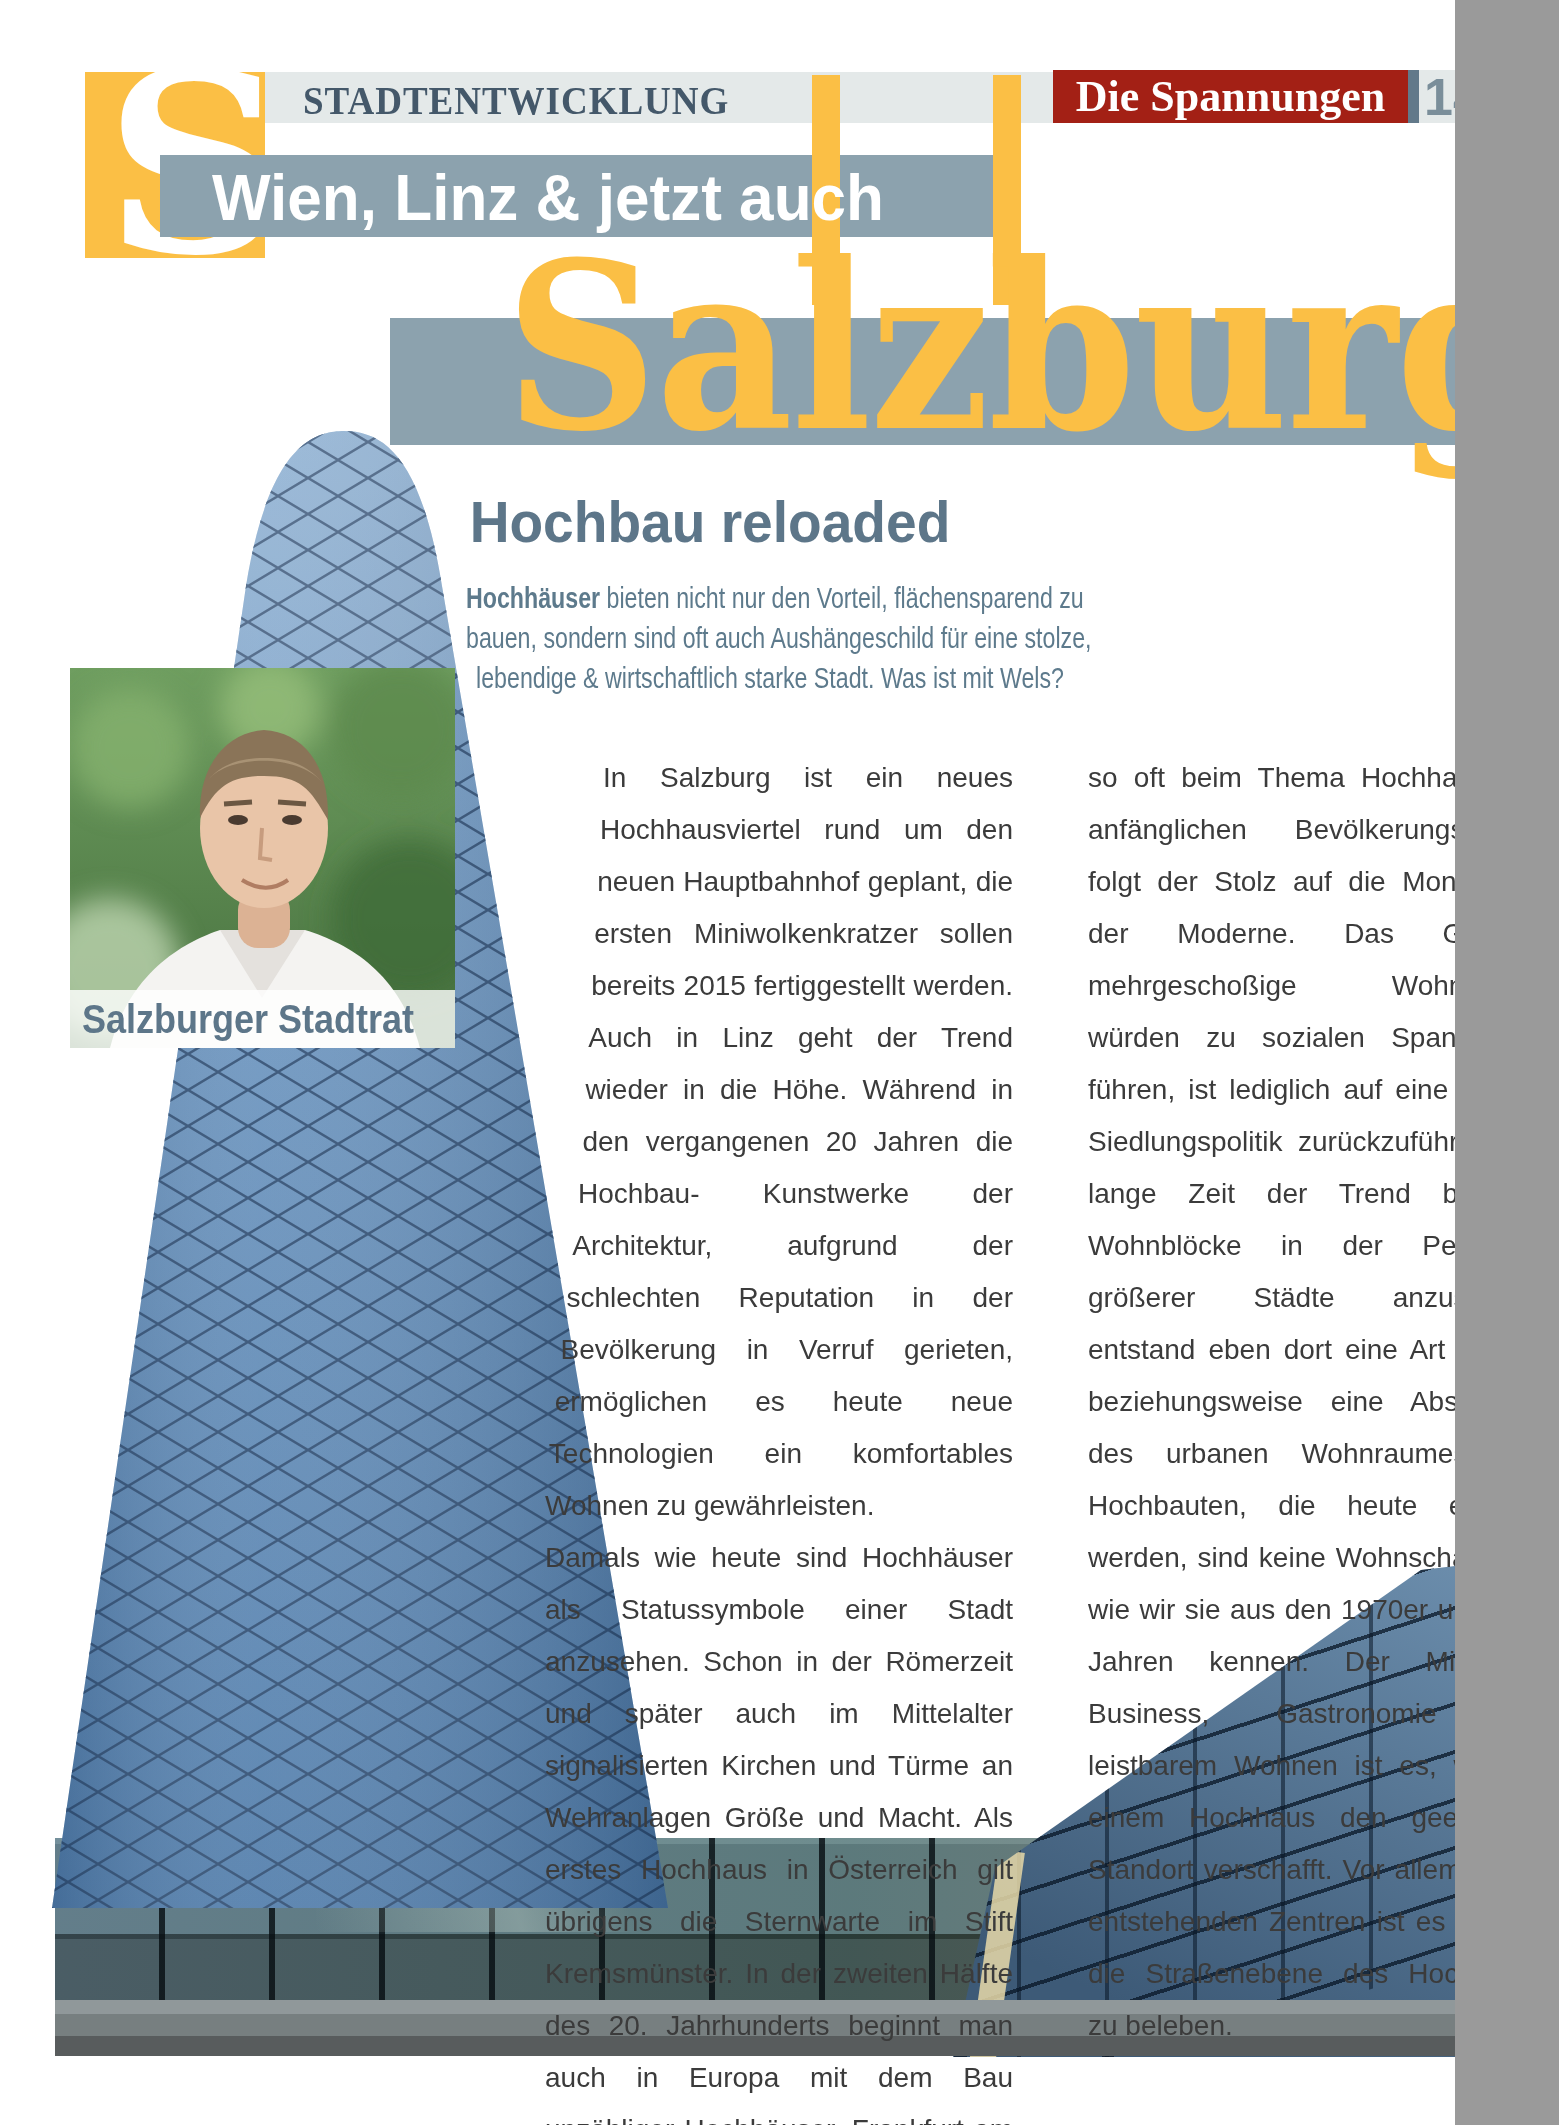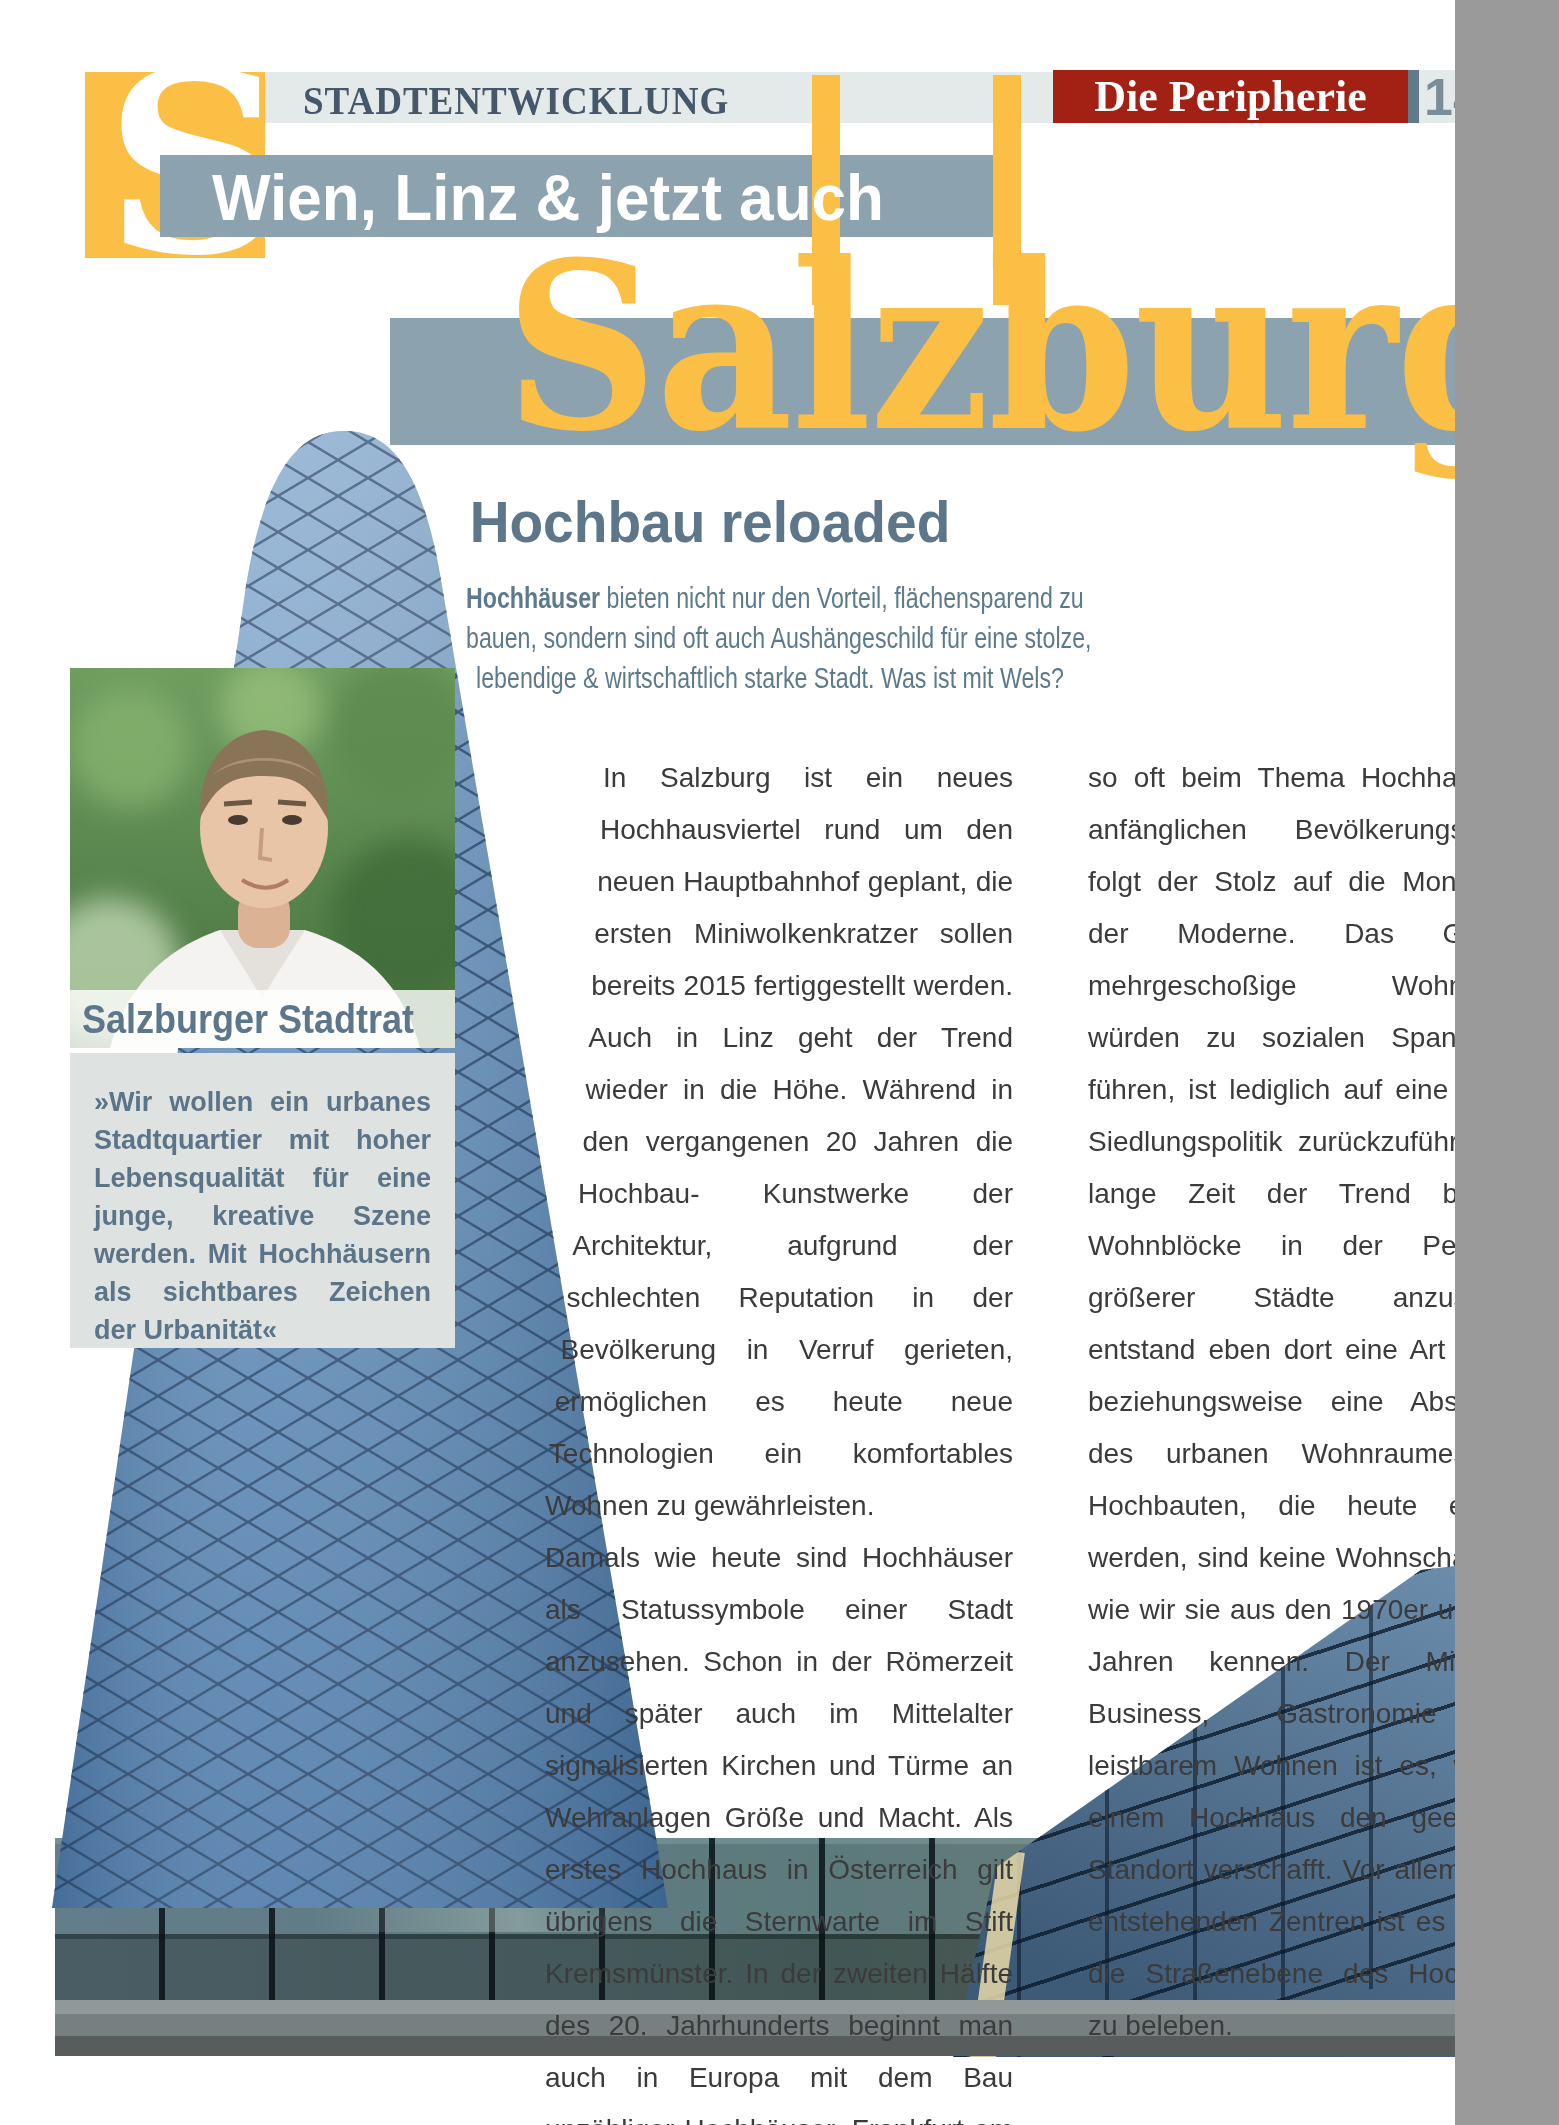--- a/index.html
+++ b/index.html
@@ -122,21 +122,21 @@
       </g>
     </svg>
   </div>
 
   <div class="hdr-band" data-name="header-band"></div>
   <div class="initial-block" data-name="section-initial">
     <span data-name="section-initial-letter">S</span>
   </div>
   <div class="section-title" data-name="section-title">STADTENTWICKLUNG</div>
   <div class="brand-box" data-name="brand-badge">
-    <span data-name="brand-name">Die Peripherie</span>
+    <span data-name="brand-name">Die Spannungen</span>
   </div>
   <div class="brand-divider" data-name="brand-divider"></div>
   <div class="page-num" data-name="page-number">14</div>
 
   <div class="kicker-bar" data-name="kicker-bar"></div>
   <div class="title-bar" data-name="title-bar"></div>
   <div class="asc-stroke asc-l" data-name="title-ascender-l"></div>
   <div class="asc-stroke asc-b" data-name="title-ascender-b"></div>
   <div class="title-word" data-name="headline-title">Salzburg</div>
   <div class="kicker-text" data-name="headline-kicker">Wien, Linz &amp; jetzt auch</div>
@@ -181,21 +181,20 @@
       <path d="M154,136 L182,134" stroke="#6b5742" stroke-width="5" fill="none"></path>
       <path d="M208,134 L236,136" stroke="#6b5742" stroke-width="5" fill="none"></path>
       <path d="M192,160 L190,190 L202,192" stroke="#c79c7e" stroke-width="4" fill="none"></path>
       <path d="M172,212 C188,222 204,222 218,212" stroke="#b07d62" stroke-width="4" fill="none"></path>
     </svg>
   </div>
   <div class="role-strip" data-name="profile-role-strip">
     <span data-name="profile-role">Salzburger Stadtrat</span>
   </div>
 
-  <div class="quote-box" data-name="pull-quote">»Wir wollen ein urbanes Stadtquartier mit hoher Lebensqualität für eine junge, kreative Szene werden. Mit Hochhäusern als sichtbares Zeichen der Urbanität«</div>
 
   <div class="col col1" data-name="article-column-1">
     <div class="tower-spacer" data-name="tower-text-wrap-spacer"></div>
     <p data-name="article-paragraph">In Salzburg ist ein neues Hochhausviertel rund um den neuen Hauptbahnhof geplant, die ersten Miniwolkenkratzer sollen bereits 2015 fertiggestellt werden. Auch in Linz geht der Trend wieder in die Höhe. Während in den vergangenen 20 Jahren die Hochbau- Kunstwerke der Architektur, aufgrund der schlechten Reputation in der Bevölkerung in Verruf gerieten, ermöglichen es heute neue Technologien ein komfortables Wohnen zu gewährleisten.</p>
     <p data-name="article-paragraph">Damals wie heute sind Hochhäuser als Statussymbole einer Stadt anzusehen. Schon in der Römerzeit und später auch im Mittelalter signalisierten Kirchen und Türme an Wehranlagen Größe und Macht. Als erstes Hochhaus in Österreich gilt übrigens die Sternwarte im Stift Kremsmünster. In der zweiten Hälfte des 20. Jahrhunderts beginnt man auch in Europa mit dem Bau unzähliger Hochhäuser. Frankfurt am Main ist heute bekannt dafür, eine der wenigen Skylines Europas zu besitzen. Und wie</p>
   </div>
   <div class="col col2" data-name="article-column-2">
     <p data-name="article-paragraph">so oft beim Thema Hochhaus, auf anfänglichen Bevölkerungsprotest folgt der Stolz auf die Monumente der Moderne. Das Gerücht, mehrgeschoßige Wohnbauten würden zu sozialen Spannungen führen, ist lediglich auf eine falsche Siedlungspolitik zurückzuführen. Als lange Zeit der Trend bestand, Wohnblöcke in der Peripherie größerer Städte anzusiedeln, entstand eben dort eine Art Ghetto, beziehungsweise eine Abspaltung des urbanen Wohnraumes. Die Hochbauten, die heute errichtet werden, sind keine Wohnschachteln, wie wir sie aus den 1970er und 80er Jahren kennen. Der Mix aus Business, Gastronomie und leistbarem Wohnen ist es, welcher einem Hochhaus den geeigneten Standort verschafft. Vor allem in neu entstehenden Zentren ist es wichtig, die Straßenebene des Hochbaues zu beleben.</p>
   </div>
 

